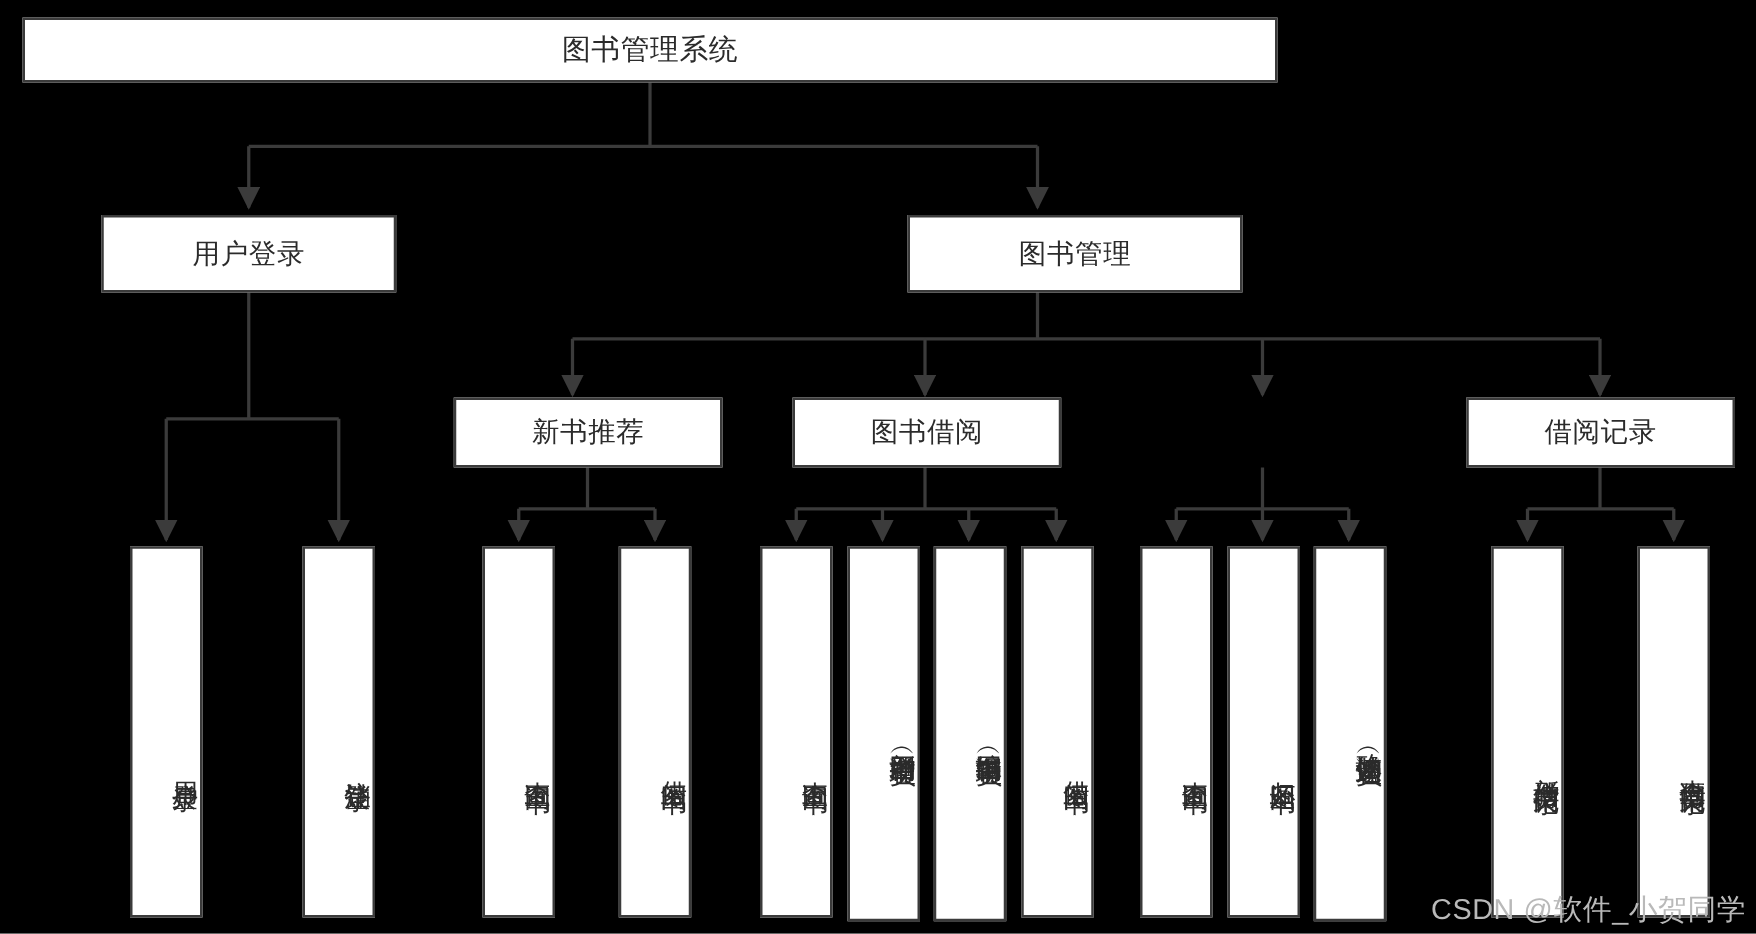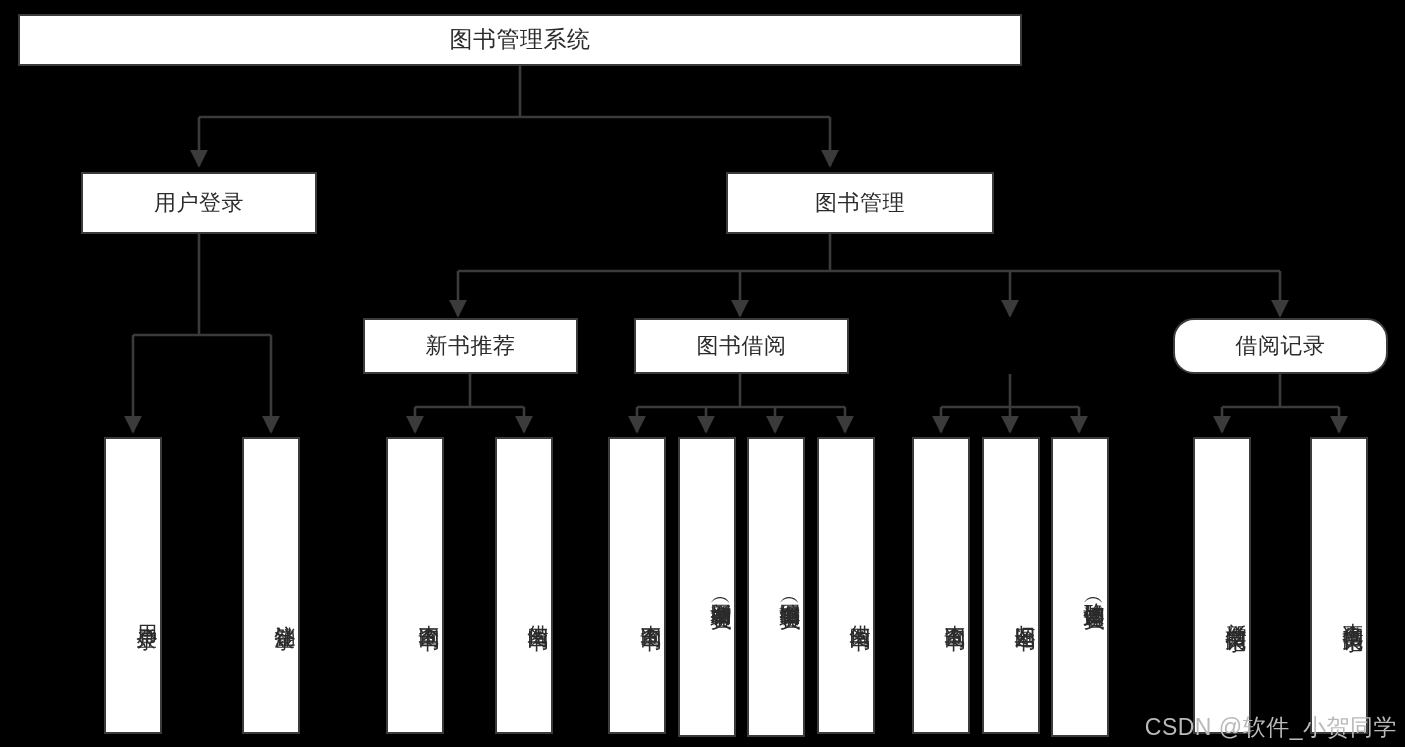--- a/index.html
+++ b/index.html
@@ -127,21 +127,21 @@
     </g>
   </svg>
 
   <div class="node horiz root" style="left:18px; top:14px; width:1004px; height:52px;">图书管理系统</div>
 
   <div class="node horiz" style="left:81px; top:172px; width:236px; height:62px;">用户登录</div>
   <div class="node horiz" style="left:688px; top:172px; width:268px; height:62px;margin-left:38px;">图书管理</div>
 
   <div class="node horiz" style="left:363px; top:318px; width:215px; height:56px;">新书推荐</div>
   <div class="node horiz" style="left:634px; top:318px; width:215px; height:56px;">图书借阅</div>
-  <div class="node horiz" style="left:1173px; top:318px; width:215px; height:56px;border-radius:21px;">借阅记录</div>
+  <div class="node horiz" style="left:1173px; top:318px; width:215px; height:56px;">借阅记录</div>
 
   <div class="node vert" style="left:104px; top:437px; width:58px; height:297px;">用户登录</div>
   <div class="node vert" style="left:242px; top:437px; width:58px; height:297px;">注销登录</div>
 
   <div class="node vert" style="left:386px; top:437px; width:58px; height:297px;">查询图书</div>
   <div class="node vert" style="left:495px; top:437px; width:58px; height:297px;">借阅图书</div>
 
   <div class="node vert" style="left:608px; top:437px; width:58px; height:297px;">查询图书</div>
   <div class="node vert tall" style="left:678px; top:437px; width:58px; height:300px;">新增图书（管理员）</div>
   <div class="node vert tall" style="left:747px; top:437px; width:58px; height:300px;">编辑图书（管理员）</div>

